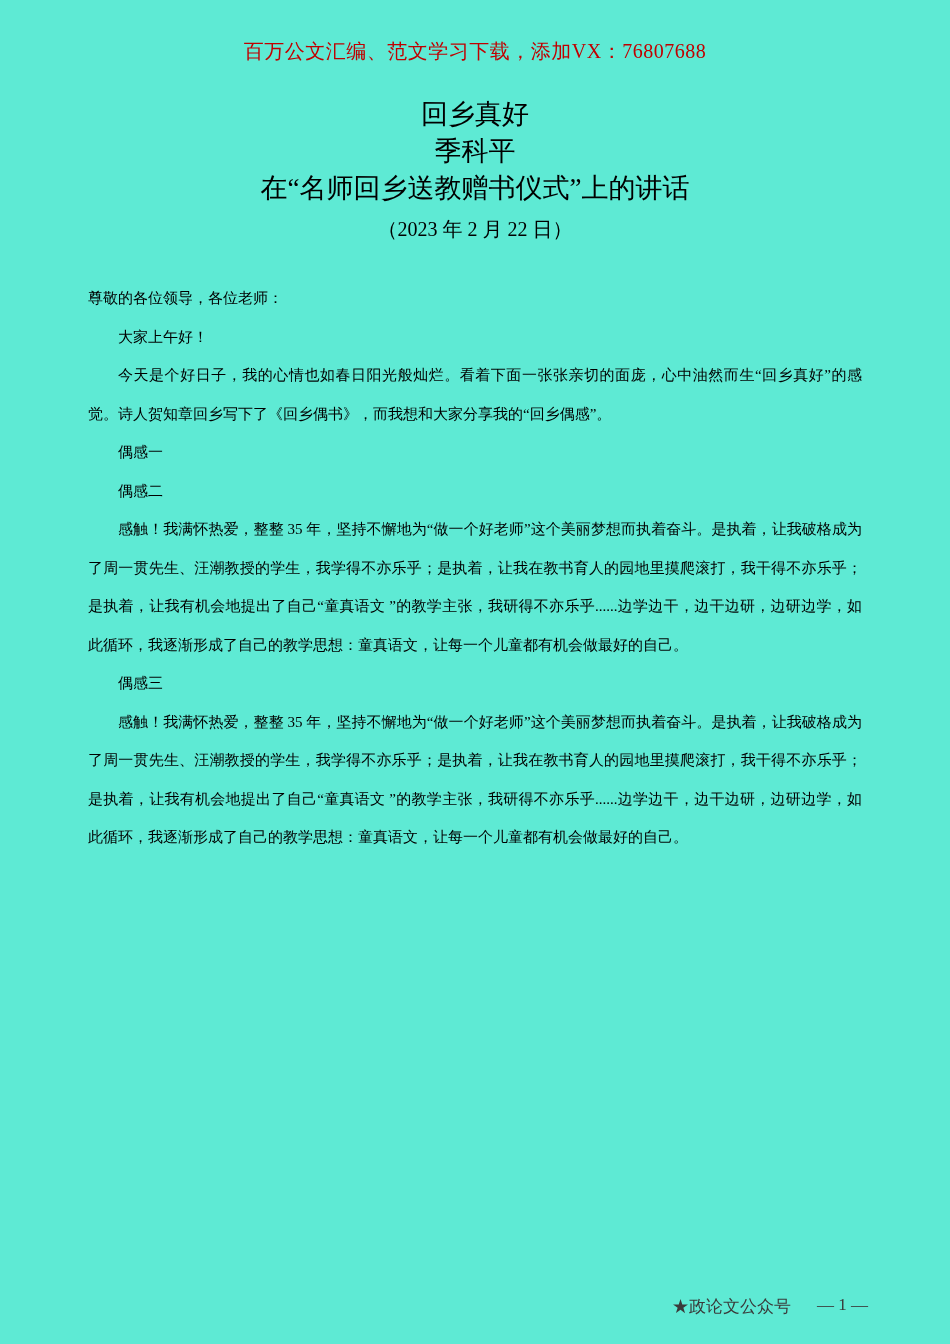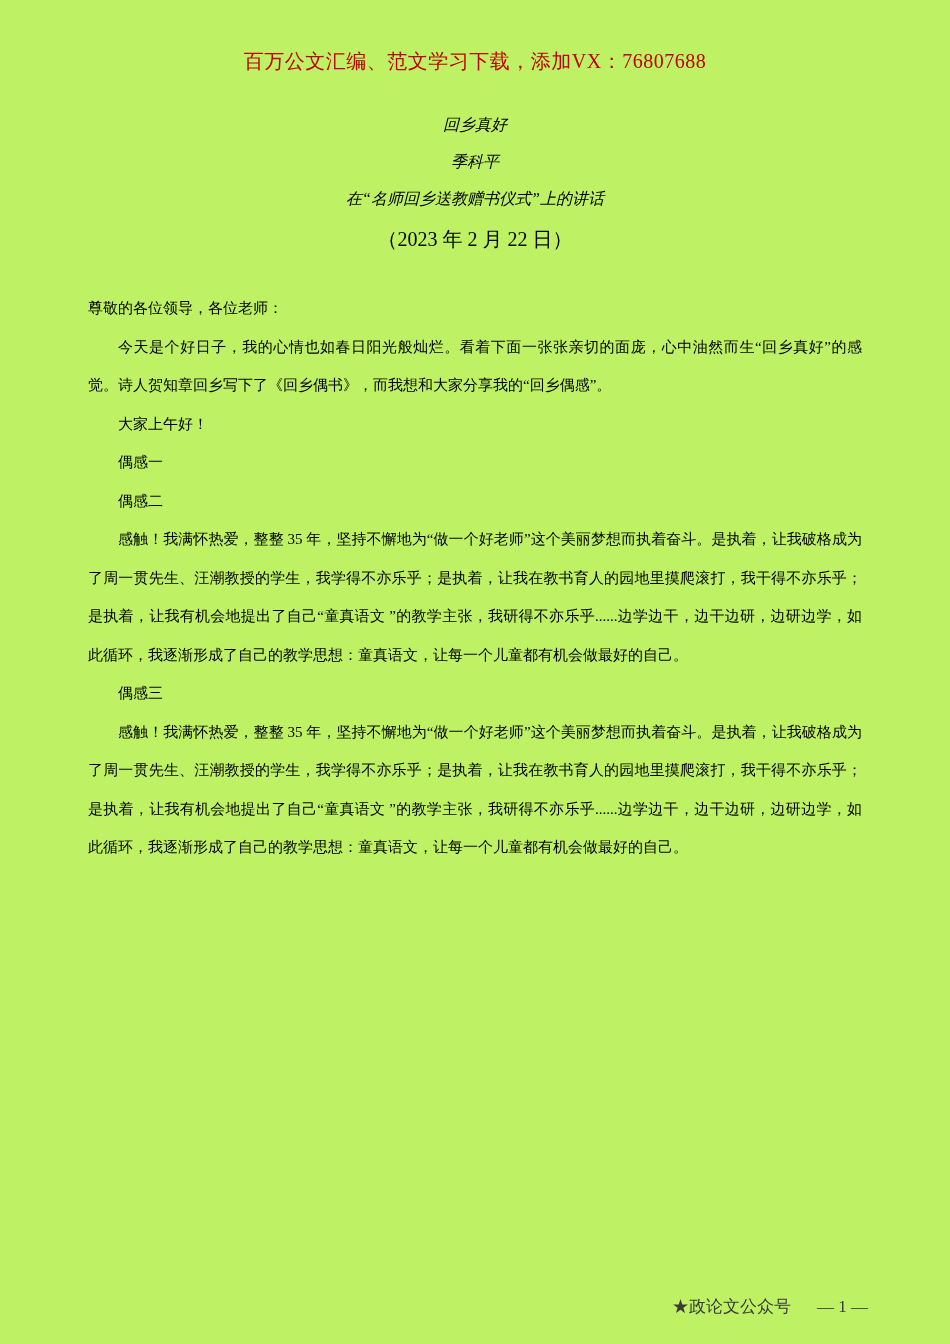--- a/index.html
+++ b/index.html
@@ -2,41 +2,40 @@
 <html><head>
 <meta charset="utf-8">
 <style>
   * { margin: 0; padding: 0; box-sizing: border-box; }
   html, body { background: #7d7d7d; }
   body { display: flex; justify-content: center; }
   .page {
     position: relative;
     width: 950px;
     height: 1344px;
-    background: #bef264;
+    background: #5eead4;
     font-family: "Liberation Serif", "DejaVu Serif", serif;
     color: #000000;
-    padding: 48px 88px 0 88px;
+    padding: 38px 88px 0 88px;
     overflow: hidden;
   }
   .promo {
     text-align: center;
     font-size: 20px;
     line-height: 26px;
     color: #c00000;
     letter-spacing: 0.5px;
   }
   .title-block {
     margin-top: 32px;
     text-align: center;
   }
   .title-block .line {
-    font-size: 16px;
+    font-size: 27px;
     line-height: 37px;
-    font-style: italic;
   }
   .title-block .date-line {
     font-size: 20px;
     line-height: 40px;
     margin-top: 2px;
   }
   .doc-body {
     margin-top: 30px;
     font-size: 15px;
     line-height: 38.5px;
@@ -44,43 +43,43 @@
   }
   .doc-body p { text-indent: 2em; }
   .doc-body p.noindent { text-indent: 0; }
   .footer {
     position: absolute;
     right: 82px;
     bottom: 26px;
     font-size: 17px;
     color: #3a3a3a;
     display: flex;
-    align-items: center;
+    align-items: flex-start;
     gap: 26px;
   }
   .footer .page-num { color: #3a3a3a; }
 </style>
 </head>
 <body>
 
 <div class="page">
 
   <div class="promo">百万公文汇编、范文学习下载，添加VX：76807688</div>
 
   <div class="title-block">
     <div class="line">回乡真好</div>
     <div class="line">季科平</div>
     <div class="line">在“名师回乡送教赠书仪式”上的讲话</div>
     <div class="date-line">（2023 年 2 月 22 日）</div>
   </div>
 
   <div class="doc-body">
     <p class="noindent">尊敬的各位领导，各位老师：</p>
+    <p>大家上午好！</p>
     <p>今天是个好日子，我的心情也如春日阳光般灿烂。看着下面一张张亲切的面庞，心中油然而生“回乡真好”的感觉。诗人贺知章回乡写下了《回乡偶书》，而我想和大家分享我的“回乡偶感”。</p>
-    <p>大家上午好！</p>
     <p>偶感一</p>
     <p>偶感二</p>
     <p>感触！我满怀热爱，整整 35 年，坚持不懈地为“做一个好老师”这个美丽梦想而执着奋斗。是执着，让我破格成为了周一贯先生、汪潮教授的学生，我学得不亦乐乎；是执着，让我在教书育人的园地里摸爬滚打，我干得不亦乐乎；是执着，让我有机会地提出了自己“童真语文 ”的教学主张，我研得不亦乐乎......边学边干，边干边研，边研边学，如此循环，我逐渐形成了自己的教学思想：童真语文，让每一个儿童都有机会做最好的自己。</p>
     <p>偶感三</p>
     <p>感触！我满怀热爱，整整 35 年，坚持不懈地为“做一个好老师”这个美丽梦想而执着奋斗。是执着，让我破格成为了周一贯先生、汪潮教授的学生，我学得不亦乐乎；是执着，让我在教书育人的园地里摸爬滚打，我干得不亦乐乎；是执着，让我有机会地提出了自己“童真语文 ”的教学主张，我研得不亦乐乎......边学边干，边干边研，边研边学，如此循环，我逐渐形成了自己的教学思想：童真语文，让每一个儿童都有机会做最好的自己。</p>
   </div>
 
   <div class="footer">
     <span>★政论文公众号</span>
     <span class="page-num">—  1  —</span>

